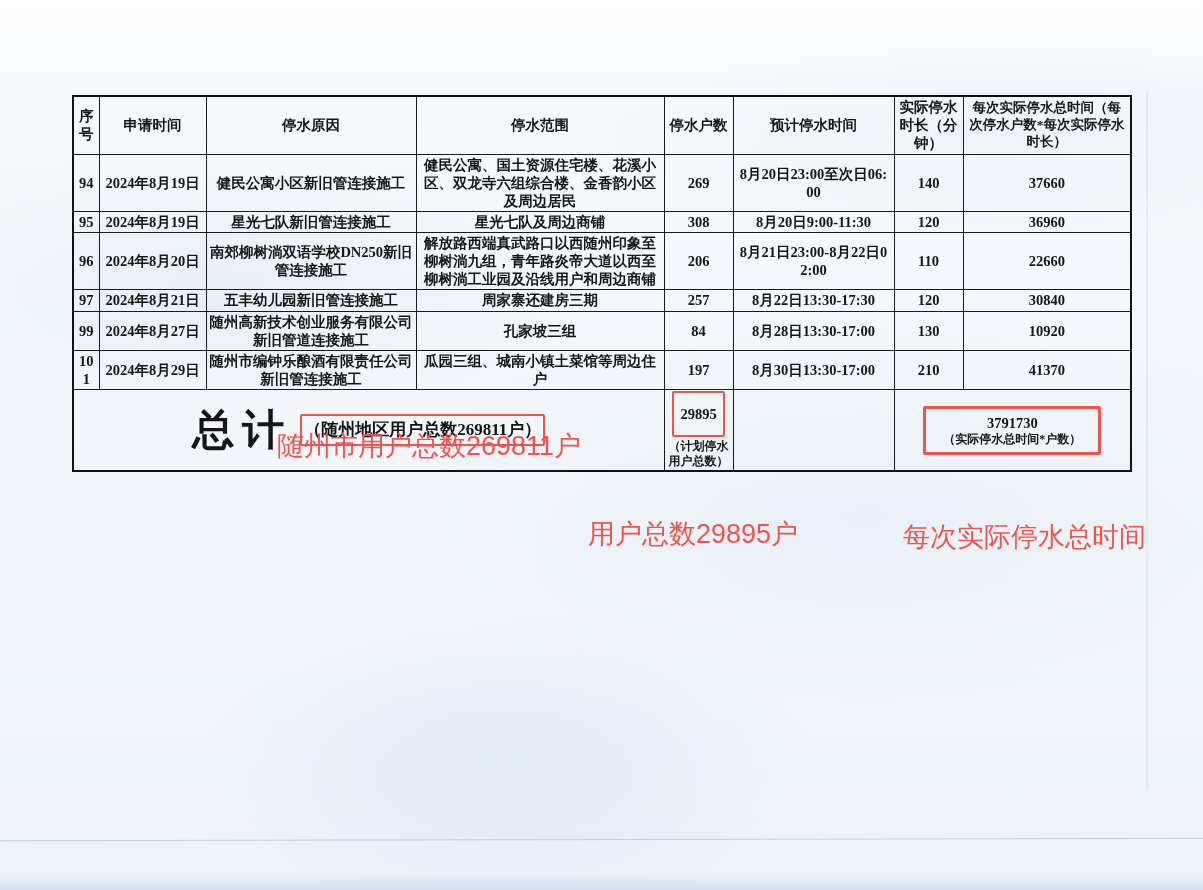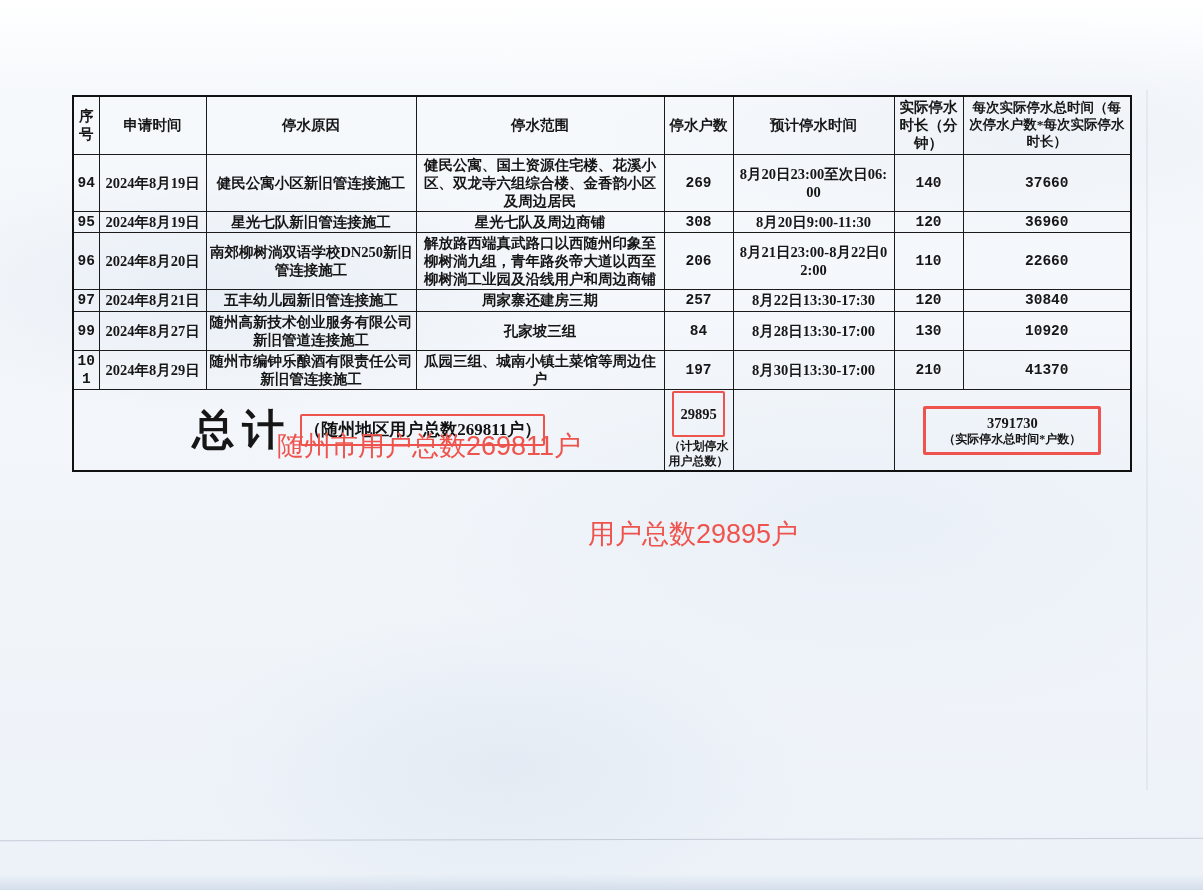--- a/index.html
+++ b/index.html
@@ -31,21 +31,21 @@
   }
   table.outage th, table.outage td{
     border:1.6px solid #1b1b1b;
     text-align:center;vertical-align:middle;
     padding:1px 3px;
     word-break:break-all;
   }
   table.outage{border:2px solid #111;}
   thead th{font-weight:700;font-size:14.5px;}
   th.small{font-size:13.5px;}
-  td.num{font-family:Liberation Mono, monospace;}
+  td.num{font-family:Liberation Serif, serif;}
 
   .total-label-cell{position:relative;}
   .total-flex{display:flex;align-items:center;justify-content:center;gap:8px;}
   .grand-label{font-size:42px;font-weight:700;letter-spacing:8px;line-height:1;}
   .red-box-note{
     display:inline-block;border:2.5px solid #ee544d;border-radius:2px;
     padding:3px 2px;font-size:17px;font-weight:700;color:#111;white-space:nowrap;
   }
   .boxed-value{
     display:inline-block;border:2.5px solid #ee544d;border-radius:2px;
@@ -176,17 +176,18 @@
       </tr>
     </tbody>
   </table>
 
   <div class="red-note note-top">随州市用户总数269811户</div>
 
   <div class="red-note note-bl">
     <div>用户总数29895户</div>
   </div>
 
+  <div class="red-note note-br">每次实际停水总时间</div>
 
   <div class="crease"></div>
   <div class="side-streak"></div>
   <div class="bottom-band"></div>
 </div>
 
 </body></html>

